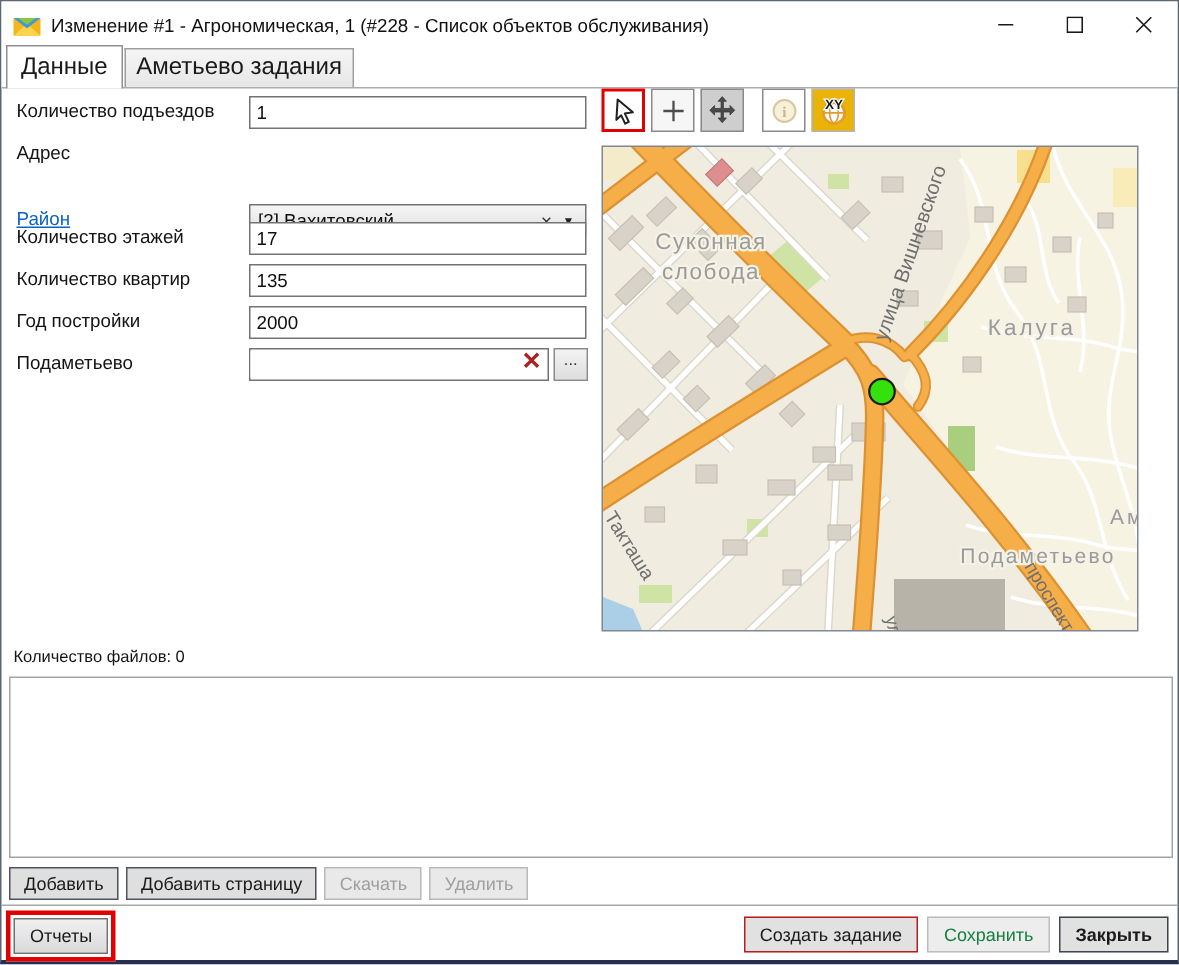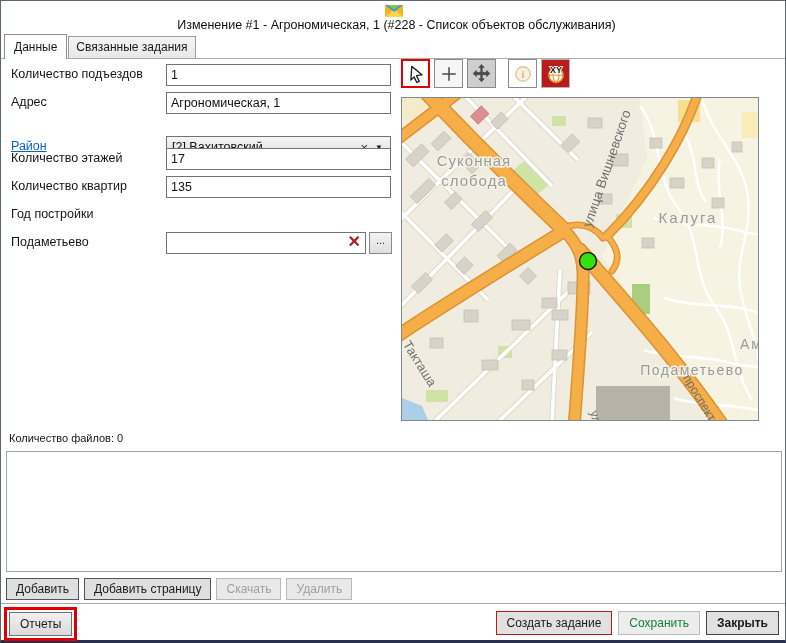--- a/index.html
+++ b/index.html
@@ -8,30 +8,30 @@
 
   .window {
     position: relative; width: 786px; height: 643px;
     background: #ffffff;
     border: 1px solid #5d6673;
     border-bottom: 3px solid #272e4e;
   }
 
   
   .titlebar { position: absolute; top: 0; left: 0; right: 0; height: 31px;
-    display: flex; align-items: center; padding-left: 7px; background: #fff; flex-direction: column; }
+    display: flex; align-items: center; padding-left: 7px; background: #fff; }
   .app-icon { width: 20px; height: 17px; margin-right: 6px; flex: 0 0 auto; }
   .title-text { font-size: 12.5px; color: #101010; white-space: nowrap; }
   .win-controls { margin-left: auto; display: flex; height: 31px; }
   .win-btn { width: 46px; height: 31px; display: flex; align-items: center; justify-content: center; cursor: default; }
 
   
   .tabstrip { position: absolute; top: 31px; left: 0; right: 0; height: 27px;
     display: flex; align-items: flex-end; padding-left: 3px; border-bottom: 1px solid #adadad; background: #fff; }
-  .tab { font-size: 12px; color: #1a1a1a; border: 1px solid #9c9c9c; border-bottom: none;
+  .tab { font-size: 16px; color: #1a1a1a; border: 1px solid #9c9c9c; border-bottom: none;
     padding: 3px 7px 4px 7px; background: linear-gradient(#f5f5f5,#e7e7e7); margin-right: 1px; position: relative; }
   .tab.active { background: #fff; padding: 5px 9px 5px 9px; margin-bottom: -1px; z-index: 3; border-color: #8f8f8f; }
 
   
   .form-area { position: absolute; left: 0; top: 58px; width: 397px; }
   .frow { position: absolute; left: 0; height: 22px; width: 397px; }
   .frow .flabel { position: absolute; left: 10px; top: 3px; font-size: 12.5px; color: #141414; white-space: nowrap; }
   .frow a.flabel { color: #0b63c5; text-decoration: underline; cursor: pointer; }
   .tb { position: absolute; left: 165px; top: 0; width: 225px; height: 22px;
     border: 1px solid #737373; background: #fff; font-family: "Liberation Sans", sans-serif;
@@ -51,21 +51,21 @@
     border: 1px solid #8a8a8a; background: linear-gradient(#f3f3f3,#dedede);
     font-size: 11px; color: #333; text-align: center; line-height: 14px; cursor: pointer; }
 
   
   .map-toolbar { position: absolute; left: 400px; top: 58px; display: flex; }
   .tool-btn { width: 29px; height: 29px; margin-right: 4px; border: 1px solid #8a8a8a;
     background: #f6f6f6; display: flex; align-items: center; justify-content: center; cursor: pointer; }
   .tool-btn.selected-red { border: 2px solid #e00000; background: #fff; }
   .tool-btn.pressed { background: #cecece; }
   .tool-btn.gap-left { margin-left: 8px; }
-  .tool-btn.flat { border-color: #b5b5b5; background: #b91c1c; }
+  .tool-btn.flat { border-color: #b5b5b5; background: #eab308; }
 
   
   .map { position: absolute; left: 400px; top: 96px; width: 358px; height: 324px;
     border: 1px solid #7f8893; overflow: hidden; cursor: crosshair; }
   .map svg { display: block; }
   .mlabel { fill: #9a9a9a; paint-order: stroke; stroke: #f5f2e6; stroke-width: 3px; font-family: "Liberation Sans", sans-serif; }
   .mstreet { fill: #6f6f6f; paint-order: stroke; stroke: #f7c96a; stroke-width: 0; font-family: "Liberation Sans", sans-serif; }
 
   
   .files-label { position: absolute; left: 8px; top: 431px; font-size: 11px; color: #141414; }
@@ -114,50 +114,50 @@
       <div class="win-btn">
         <svg width="11" height="11" viewBox="0 0 11 11">
             <path d="M0.5 0.5 L10.5 10.5 M10.5 0.5 L0.5 10.5" stroke="#1a1a1a" stroke-width="1.1"></path>
           </svg>
       </div>
     </div>
   </div>
 
   <div class="tabstrip">
     <div class="tab active">Данные</div>
-    <div class="tab">Связанные задания</div>
+    <div class="tab">Аметьево задания</div>
   </div>
 
   <div class="form-area">
     <div class="frow" style="top:5px;">
       <span class="flabel">Количество подъездов</span>
       <input class="tb" value="1" style="">
     </div>
     <div class="frow" style="top:33px;">
       <span class="flabel">Адрес</span>
-      <input class="tb" value="Агрономическая, 1" style="">
     </div>
     <div class="frow" style="top:61px;margin-top:16px;">
       <a class="flabel">Район</a>
       <div class="combo">
         <span class="combo-text">[2] Вахитовский</span>
         <span class="combo-clear">×</span>
         <span class="combo-arrow">▼</span>
       </div>
     </div>
     <div class="frow" style="top:89px;">
       <span class="flabel">Количество этажей</span>
       <input class="tb" value="17" style="">
     </div>
     <div class="frow" style="top:117px;">
       <span class="flabel">Количество квартир</span>
       <input class="tb" value="135" style="">
     </div>
     <div class="frow" style="top:145px;">
       <span class="flabel">Год постройки</span>
+      <input class="tb" value="2000" style="">
     </div>
     <div class="frow" style="top:173px;">
       <span class="flabel">Подаметьево</span>
       <div class="picker-box">
         <input class="picker-input" value="" style="">
         <span class="picker-clear">✕</span>
       </div>
       <div class="browse-btn">...</div>
     </div>
   </div>

